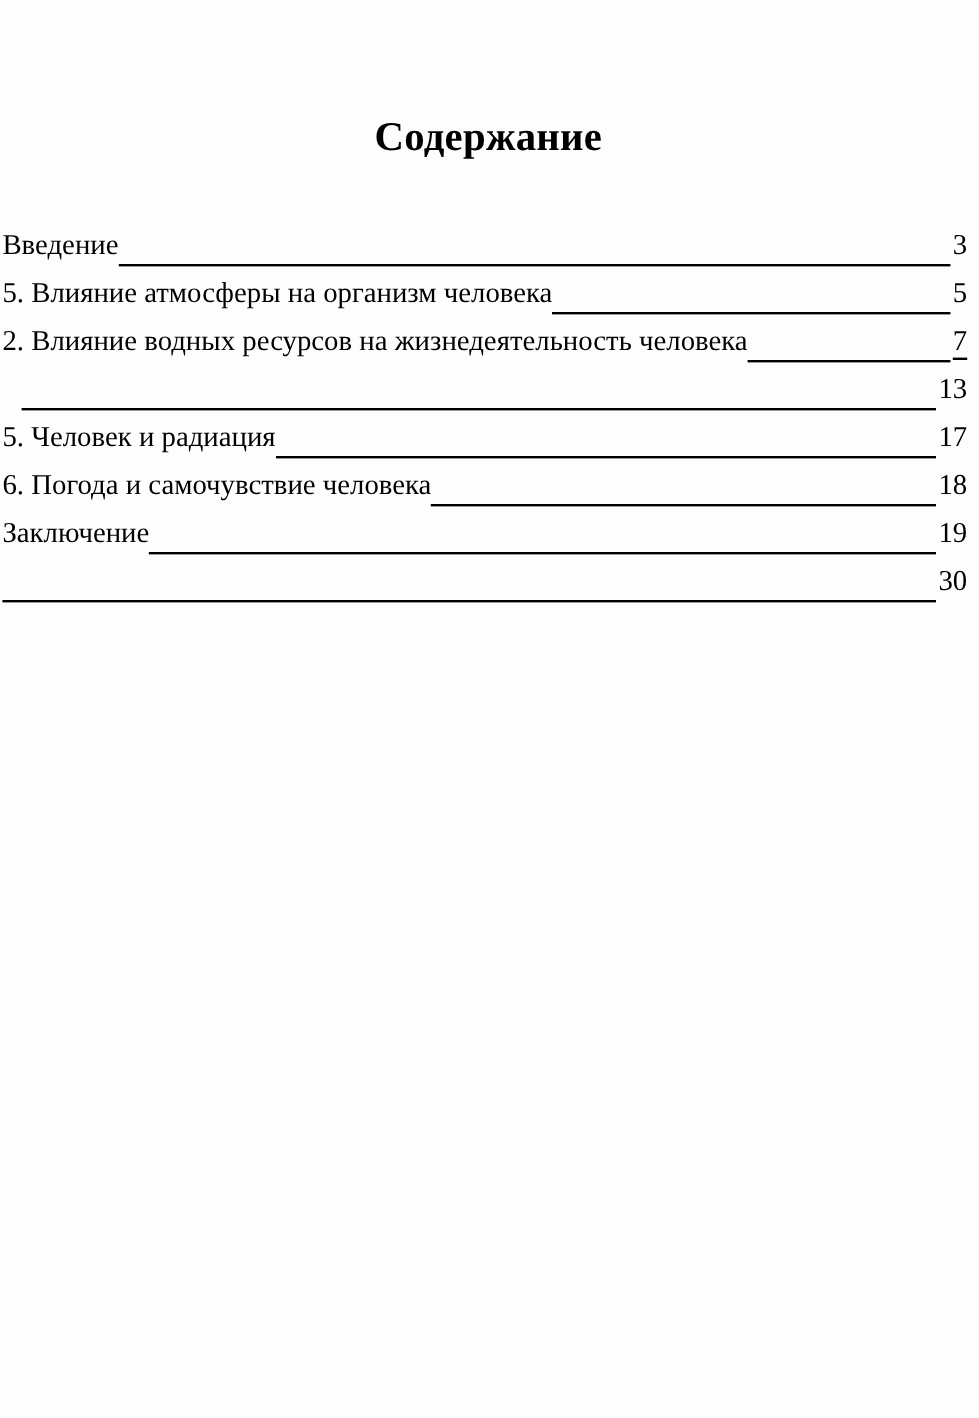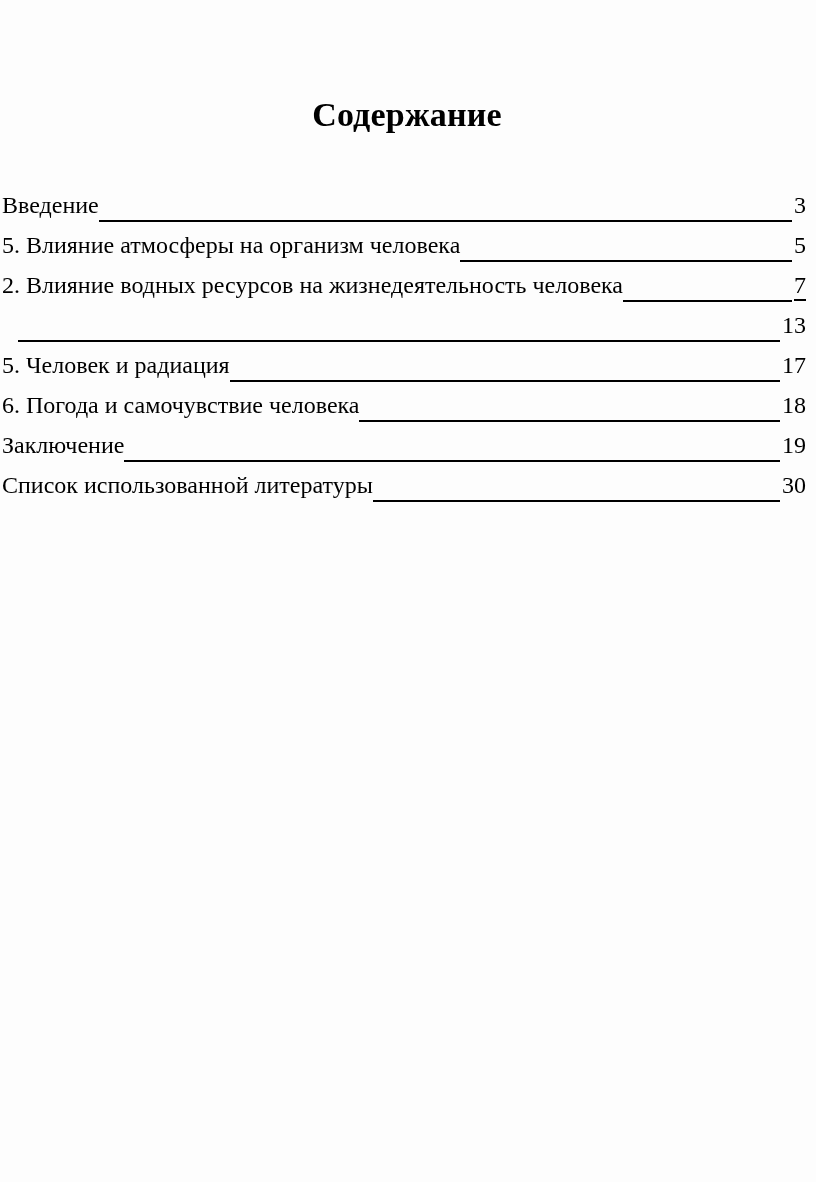--- a/index.html
+++ b/index.html
@@ -106,18 +106,17 @@
     <span class="toc-num">18</span>
   </div>
 
   <div class="toc-row">
     <span class="toc-label">Заключение</span>
     <span class="leader"></span>
     <span class="toc-num">19</span>
   </div>
 
   <div class="toc-row">
-    <span class="toc-label">Список использованной литературы</span>
     <span class="leader"></span>
     <span class="toc-num">30</span>
   </div>
 </div>
 </div>
 
 </body></html>

